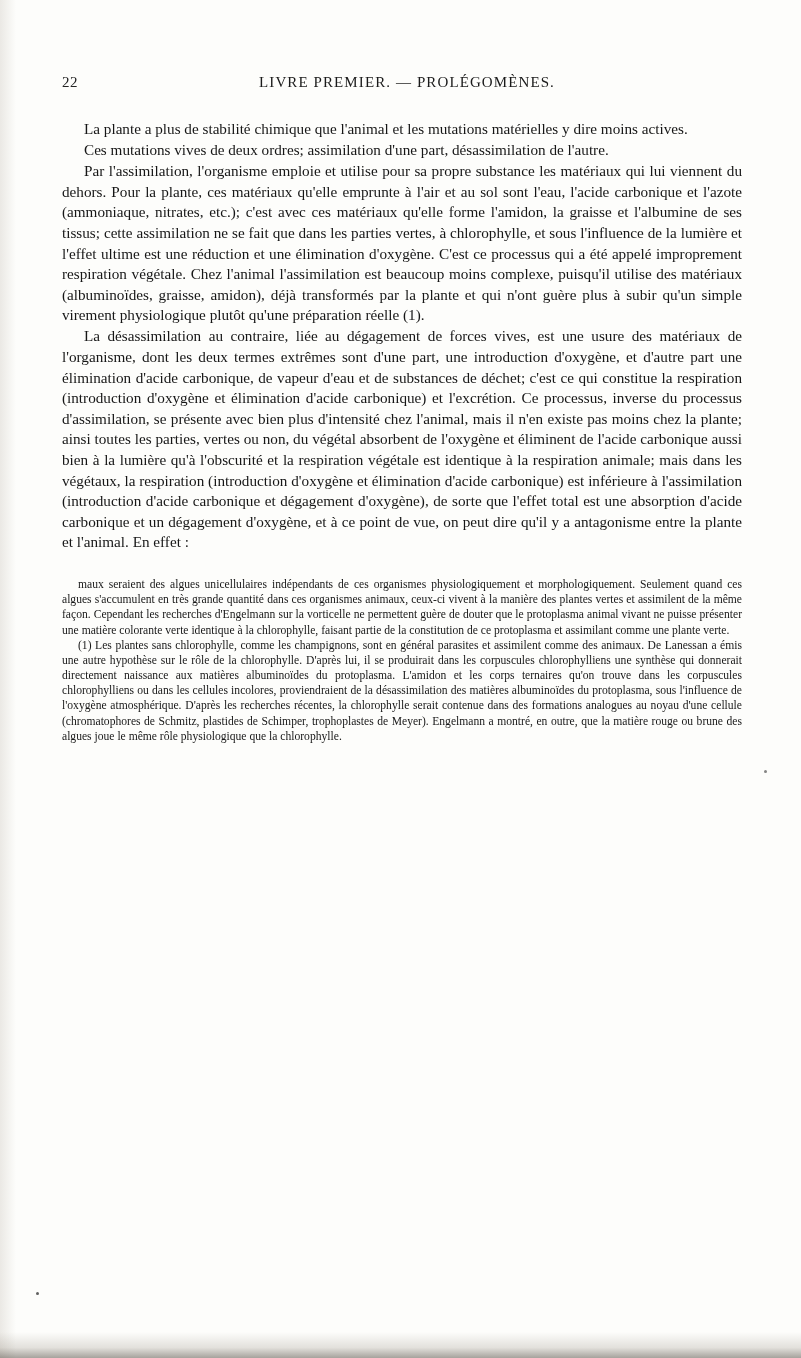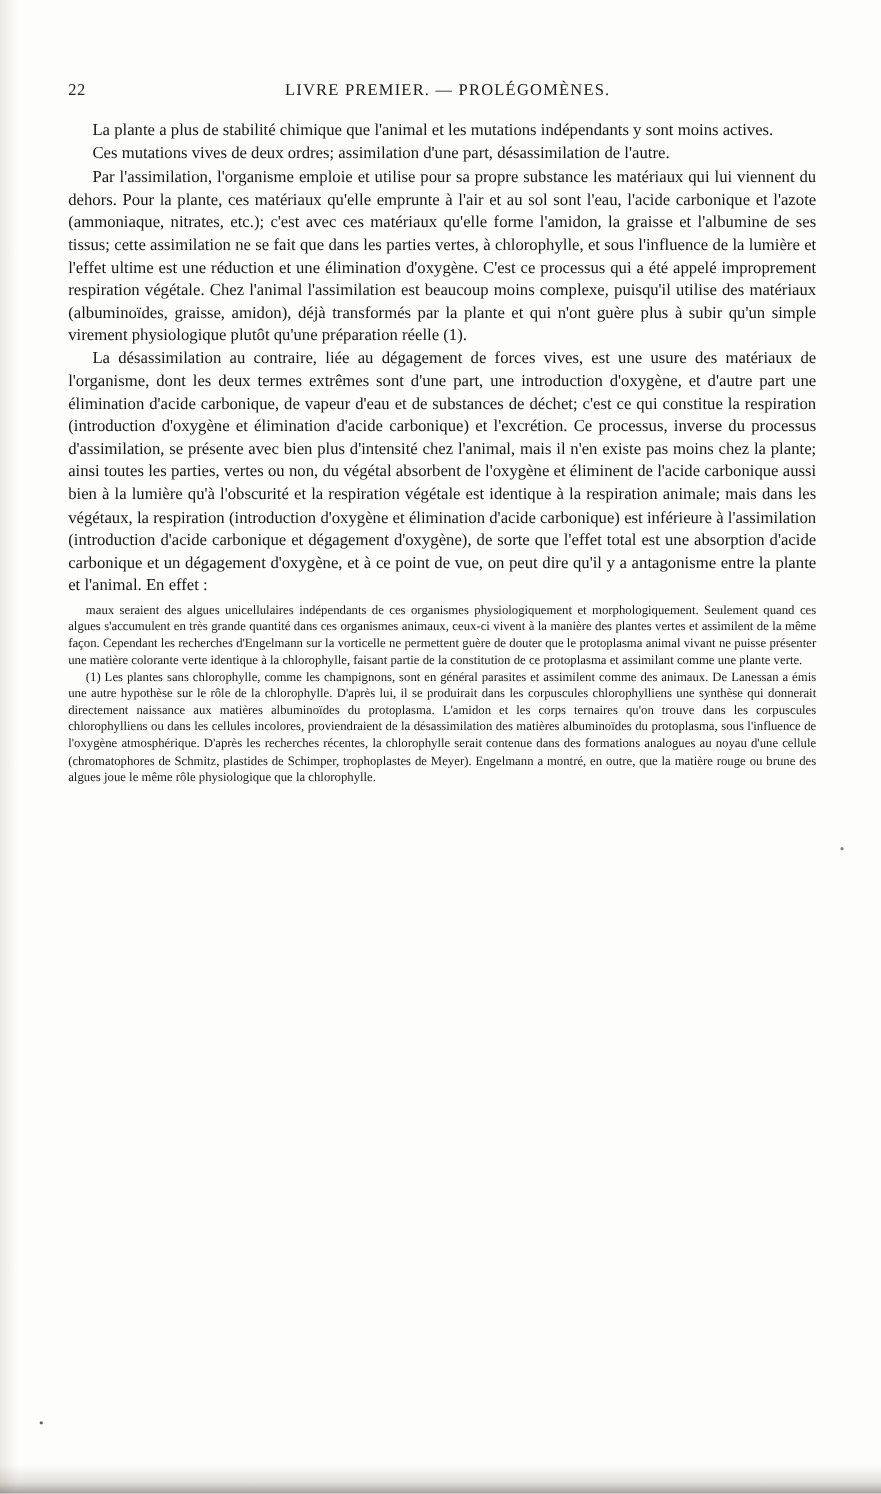--- a/index.html
+++ b/index.html
@@ -26,21 +26,21 @@
     position: absolute;
     left: 62px;
     top: 74px;
     width: 680px;
   }
   .header {
     display: flex;
     align-items: flex-end;
     font-size: 15.5px;
     letter-spacing: 0.5px;
-    margin-bottom: 18px;
+    margin-bottom: 28px;
   }
   .header .folio {
     width: 34px;
     font-size: 15px;
     color: #222;
     font-family: "Liberation Serif", serif;
   }
   .header .running-title {
     flex: 1;
     text-align: center;
@@ -52,21 +52,21 @@
   p.body-par {
     font-size: 15.2px;
     line-height: 1.355;
     text-align: justify;
     margin: 0 0 0.5px 0;
     text-indent: 22px;
     color: #161616;
     hyphens: none;
   }
   .notes {
-    margin-top: 4px;
+    margin-top: 24px;
     font-size: 11.6px;
     line-height: 1.31;
     text-align: justify;
     color: #171717;
   }
   .notes p {
     margin: 0;
     text-indent: 16px;
   }
   .notes p.note-first {
@@ -115,21 +115,21 @@
 <div class="page">
   <div class="edge-left"></div>
 
   <div class="content">
 
     <div class="header">
       <span class="folio">22</span>
       <span class="running-title">LIVRE PREMIER. — PROLÉGOMÈNES.</span>
     </div>
 
-    <p class="body-par">La plante a plus de stabilité chimique que l'animal et les mutations indépendants y sont moins actives.</p>
+    <p class="body-par">La plante a plus de stabilité chimique que l'animal et les mutations matérielles y dire moins actives.</p>
     <p class="body-par">Ces mutations vives de deux ordres; assimilation d'une part, désassimilation de l'autre.</p>
     <p class="body-par">Par l'assimilation, l'organisme emploie et utilise pour sa propre substance les matériaux qui lui viennent du dehors. Pour la plante, ces matériaux qu'elle emprunte à l'air et au sol sont l'eau, l'acide carbonique et l'azote (ammoniaque, nitrates, etc.); c'est avec ces matériaux qu'elle forme l'amidon, la graisse et l'albumine de ses tissus; cette assimilation ne se fait que dans les parties vertes, à chlorophylle, et sous l'influence de la lumière et l'effet ultime est une réduction et une élimination d'oxygène. C'est ce processus qui a été appelé improprement respiration végétale. Chez l'animal l'assimilation est beaucoup moins complexe, puisqu'il utilise des matériaux (albuminoïdes, graisse, amidon), déjà transformés par la plante et qui n'ont guère plus à subir qu'un simple virement physiologique plutôt qu'une préparation réelle (1).</p>
     <p class="body-par">La désassimilation au contraire, liée au dégagement de forces vives, est une usure des matériaux de l'organisme, dont les deux termes extrêmes sont d'une part, une introduction d'oxygène, et d'autre part une élimination d'acide carbonique, de vapeur d'eau et de substances de déchet; c'est ce qui constitue la respiration (introduction d'oxygène et élimination d'acide carbonique) et l'excrétion. Ce processus, inverse du processus d'assimilation, se présente avec bien plus d'intensité chez l'animal, mais il n'en existe pas moins chez la plante; ainsi toutes les parties, vertes ou non, du végétal absorbent de l'oxygène et éliminent de l'acide carbonique aussi bien à la lumière qu'à l'obscurité et la respiration végétale est identique à la respiration animale; mais dans les végétaux, la respiration (introduction d'oxygène et élimination d'acide carbonique) est inférieure à l'assimilation (introduction d'acide carbonique et dégagement d'oxygène), de sorte que l'effet total est une absorption d'acide carbonique et un dégagement d'oxygène, et à ce point de vue, on peut dire qu'il y a antagonisme entre la plante et l'animal. En effet :</p>
 
     <div class="notes">
 
       <p class="note-first">maux seraient des algues unicellulaires indépendants de ces organismes physiologiquement et morphologiquement. Seulement quand ces algues s'accumulent en très grande quantité dans ces organismes animaux, ceux-ci vivent à la manière des plantes vertes et assimilent de la même façon. Cependant les recherches d'Engelmann sur la vorticelle ne permettent guère de douter que le protoplasma animal vivant ne puisse présenter une matière colorante verte identique à la chlorophylle, faisant partie de la constitution de ce protoplasma et assimilant comme une plante verte.</p>
       <p>(1) Les plantes sans chlorophylle, comme les champignons, sont en général parasites et assimilent comme des animaux. De Lanessan a émis une autre hypothèse sur le rôle de la chlorophylle. D'après lui, il se produirait dans les corpuscules chlorophylliens une synthèse qui donnerait directement naissance aux matières albuminoïdes du protoplasma. L'amidon et les corps ternaires qu'on trouve dans les corpuscules chlorophylliens ou dans les cellules incolores, proviendraient de la désassimilation des matières albuminoïdes du protoplasma, sous l'influence de l'oxygène atmosphérique. D'après les recherches récentes, la chlorophylle serait contenue dans des formations analogues au noyau d'une cellule (chromatophores de Schmitz, plastides de Schimper, trophoplastes de Meyer). Engelmann a montré, en outre, que la matière rouge ou brune des algues joue le même rôle physiologique que la chlorophylle.</p>
     </div>
 

